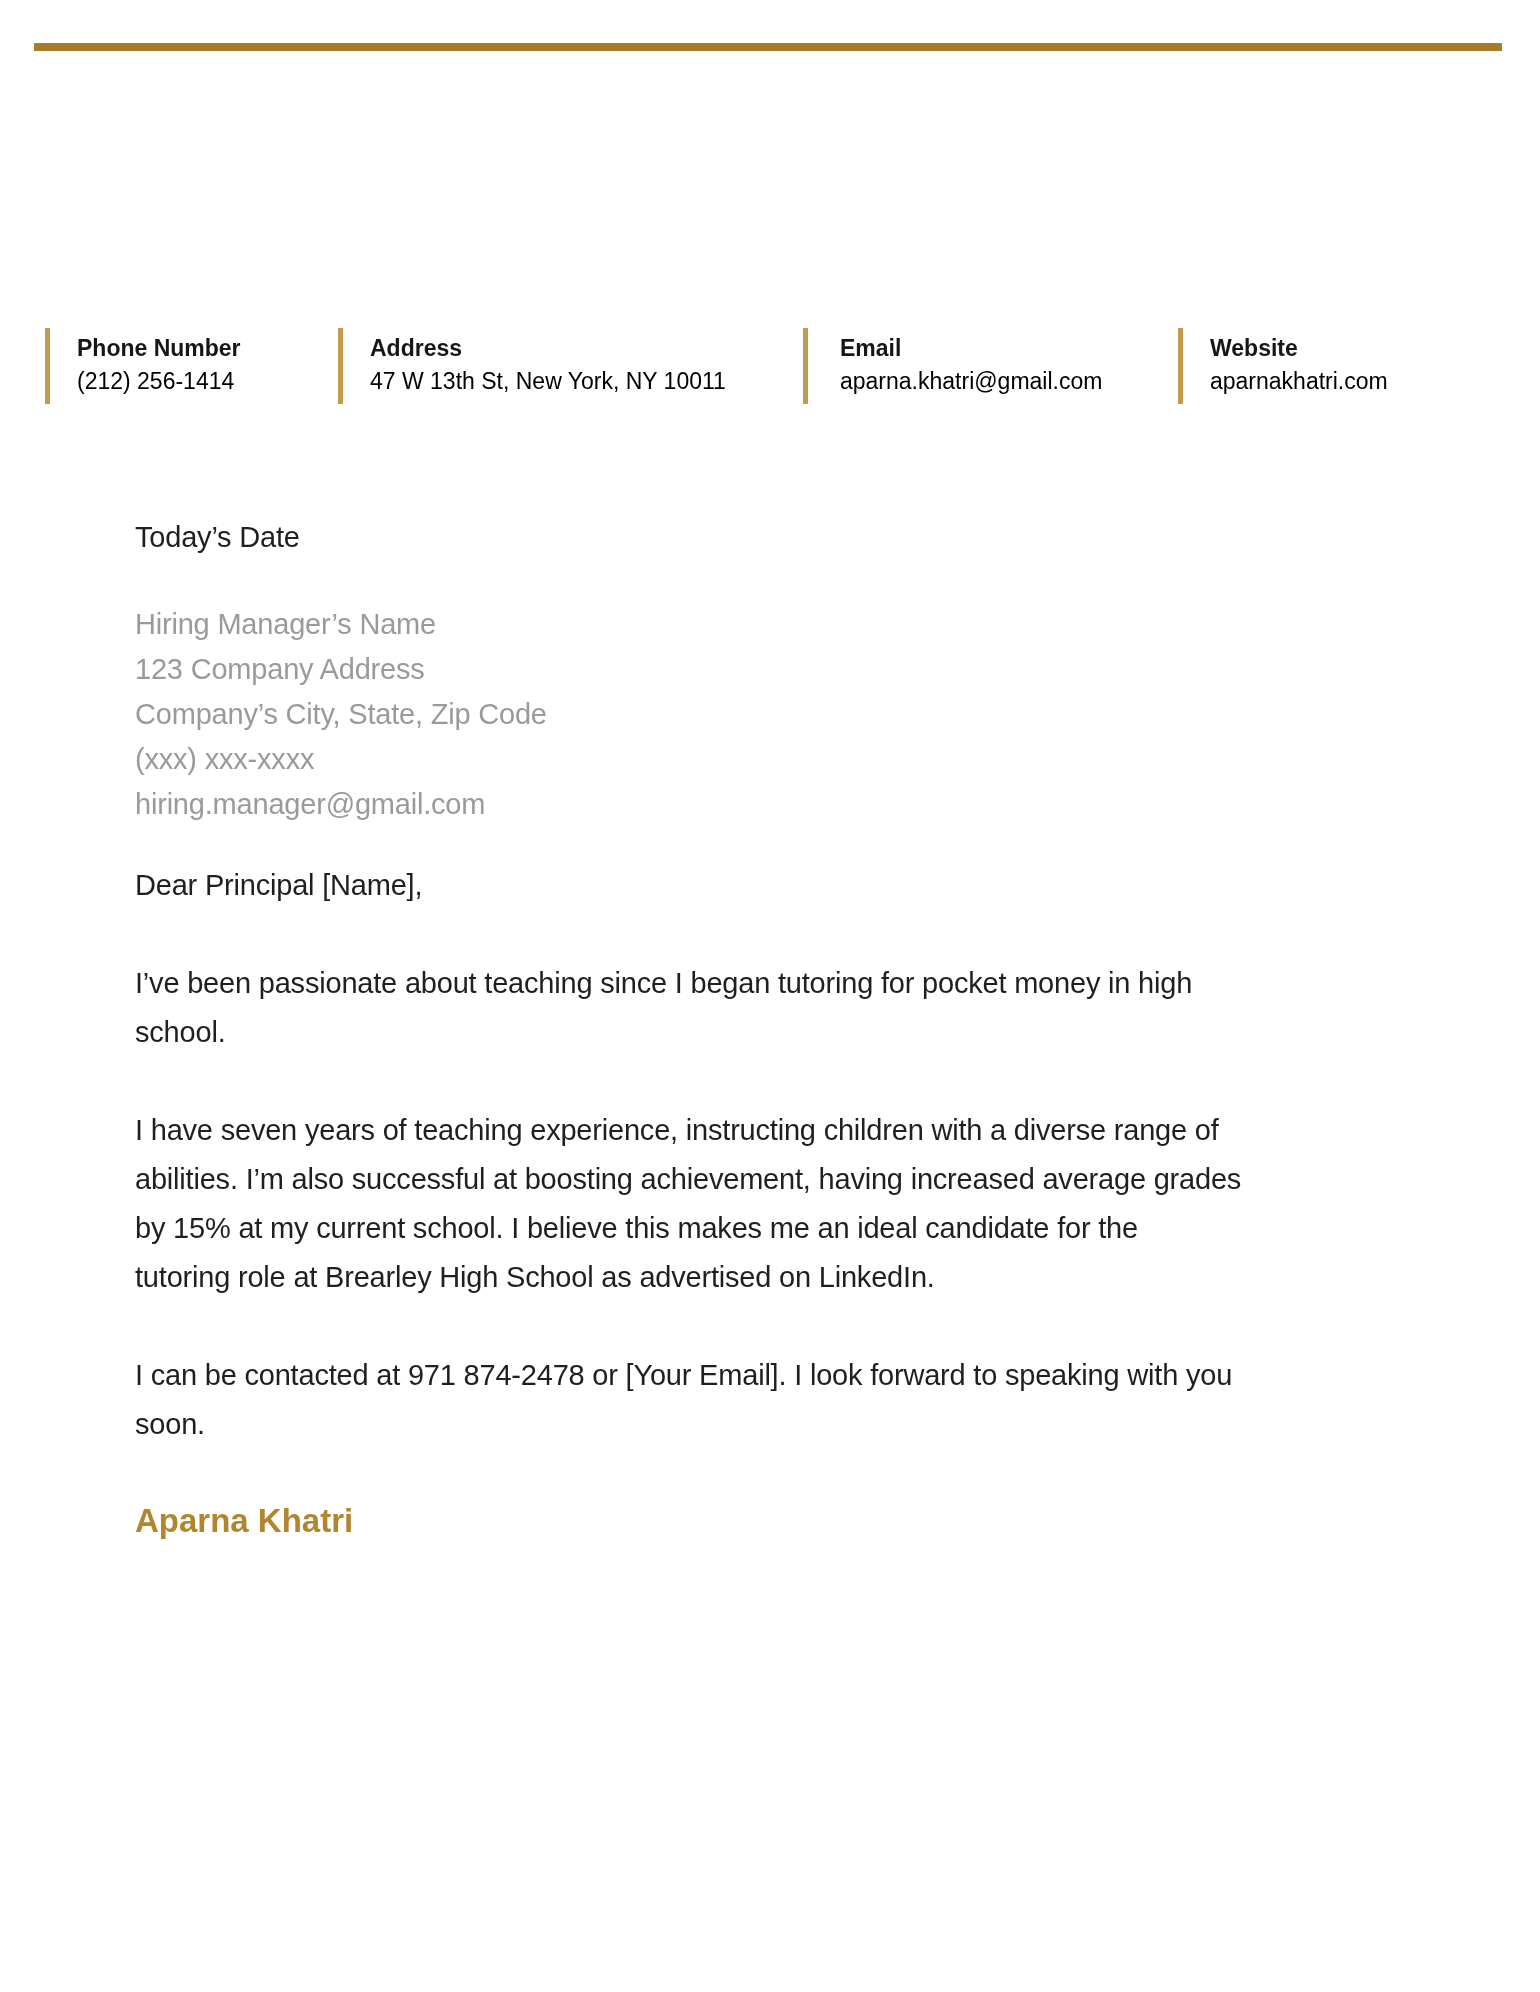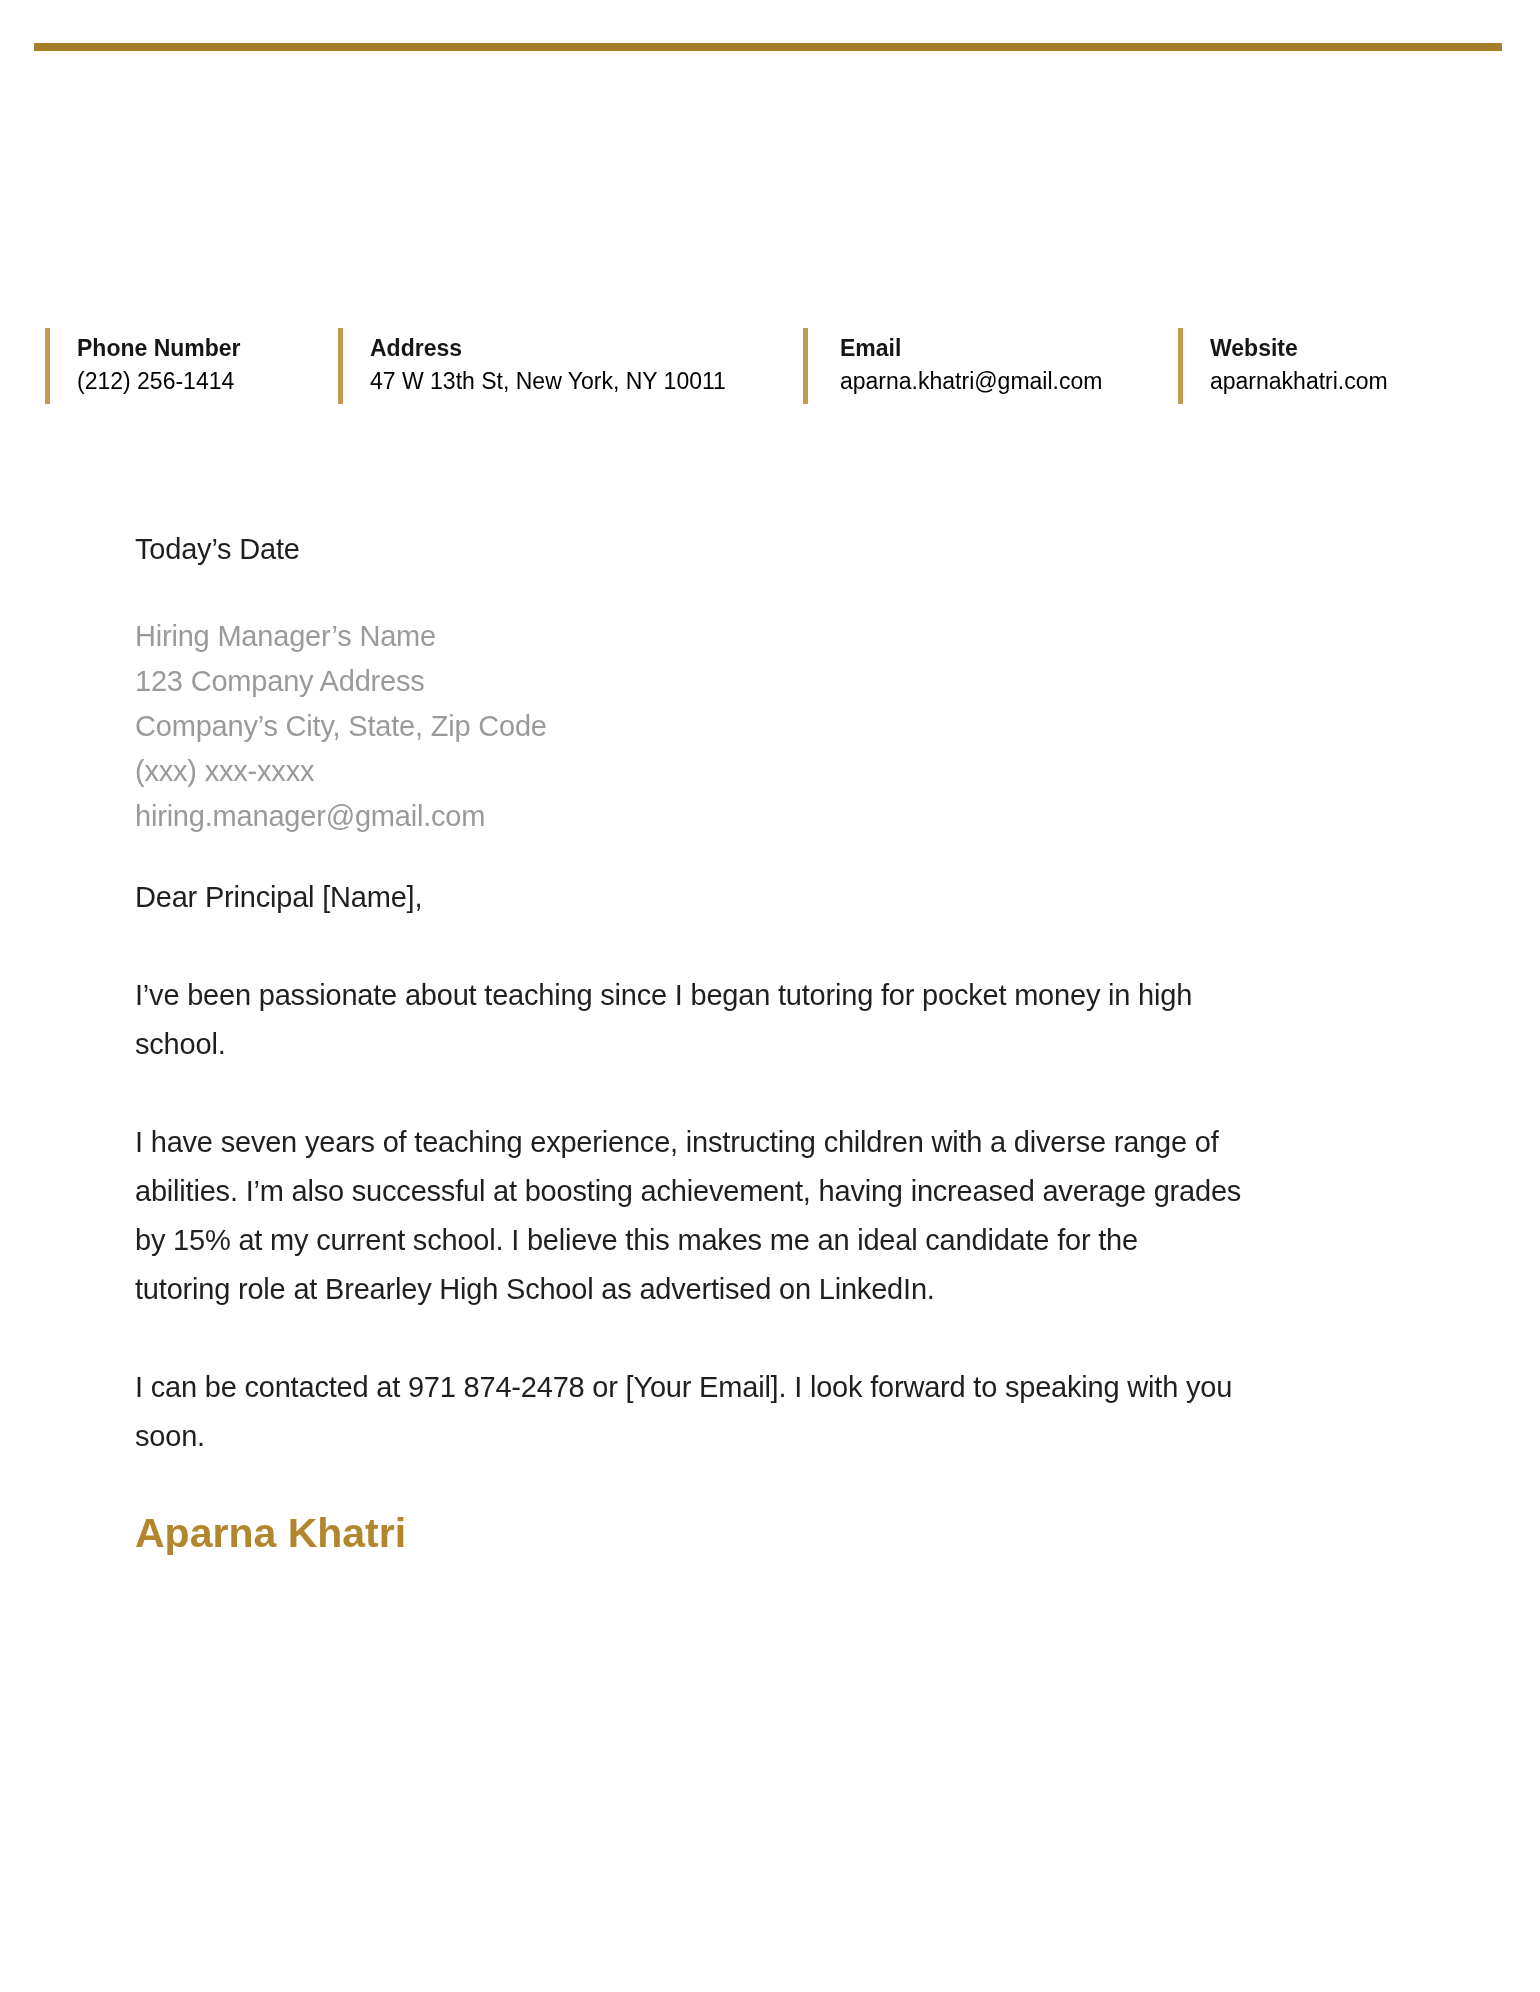--- a/index.html
+++ b/index.html
@@ -50,35 +50,35 @@
     color:#161616;
     white-space:nowrap;
   }
   .contact-value {
     font-size:23px; line-height:33px;
     color:#000000;
     white-space:nowrap;
   }
   .letter {
     position:absolute;
-    left:135px; top:528px;
+    left:135px; top:516px;
     width:1310px;
     font-size:29px;
     line-height:49px;
     letter-spacing:-0.2px;
     color:#1f1f1f;
   }
   .date-line   { margin:0 0 44px 0; line-height:42px; }
   .recipient   { margin:0 0 34px 0; line-height:45px; color:#9A9A9A; white-space:pre-line; }
   .greeting    { margin:0 0 49px 0; }
   .para        { margin:0 0 49px 0; white-space:pre-line; }
   .closing     { margin:0; }
   .signature   {
     margin:38px 0 0 0;
-    font-size:41px; line-height:46px;
+    font-size:33px; line-height:46px;
     font-weight:bold;
     letter-spacing:0;
     color:#B1862C;
   }
 </style>
 </head>
 <body>
 
 <div class="page">
 

